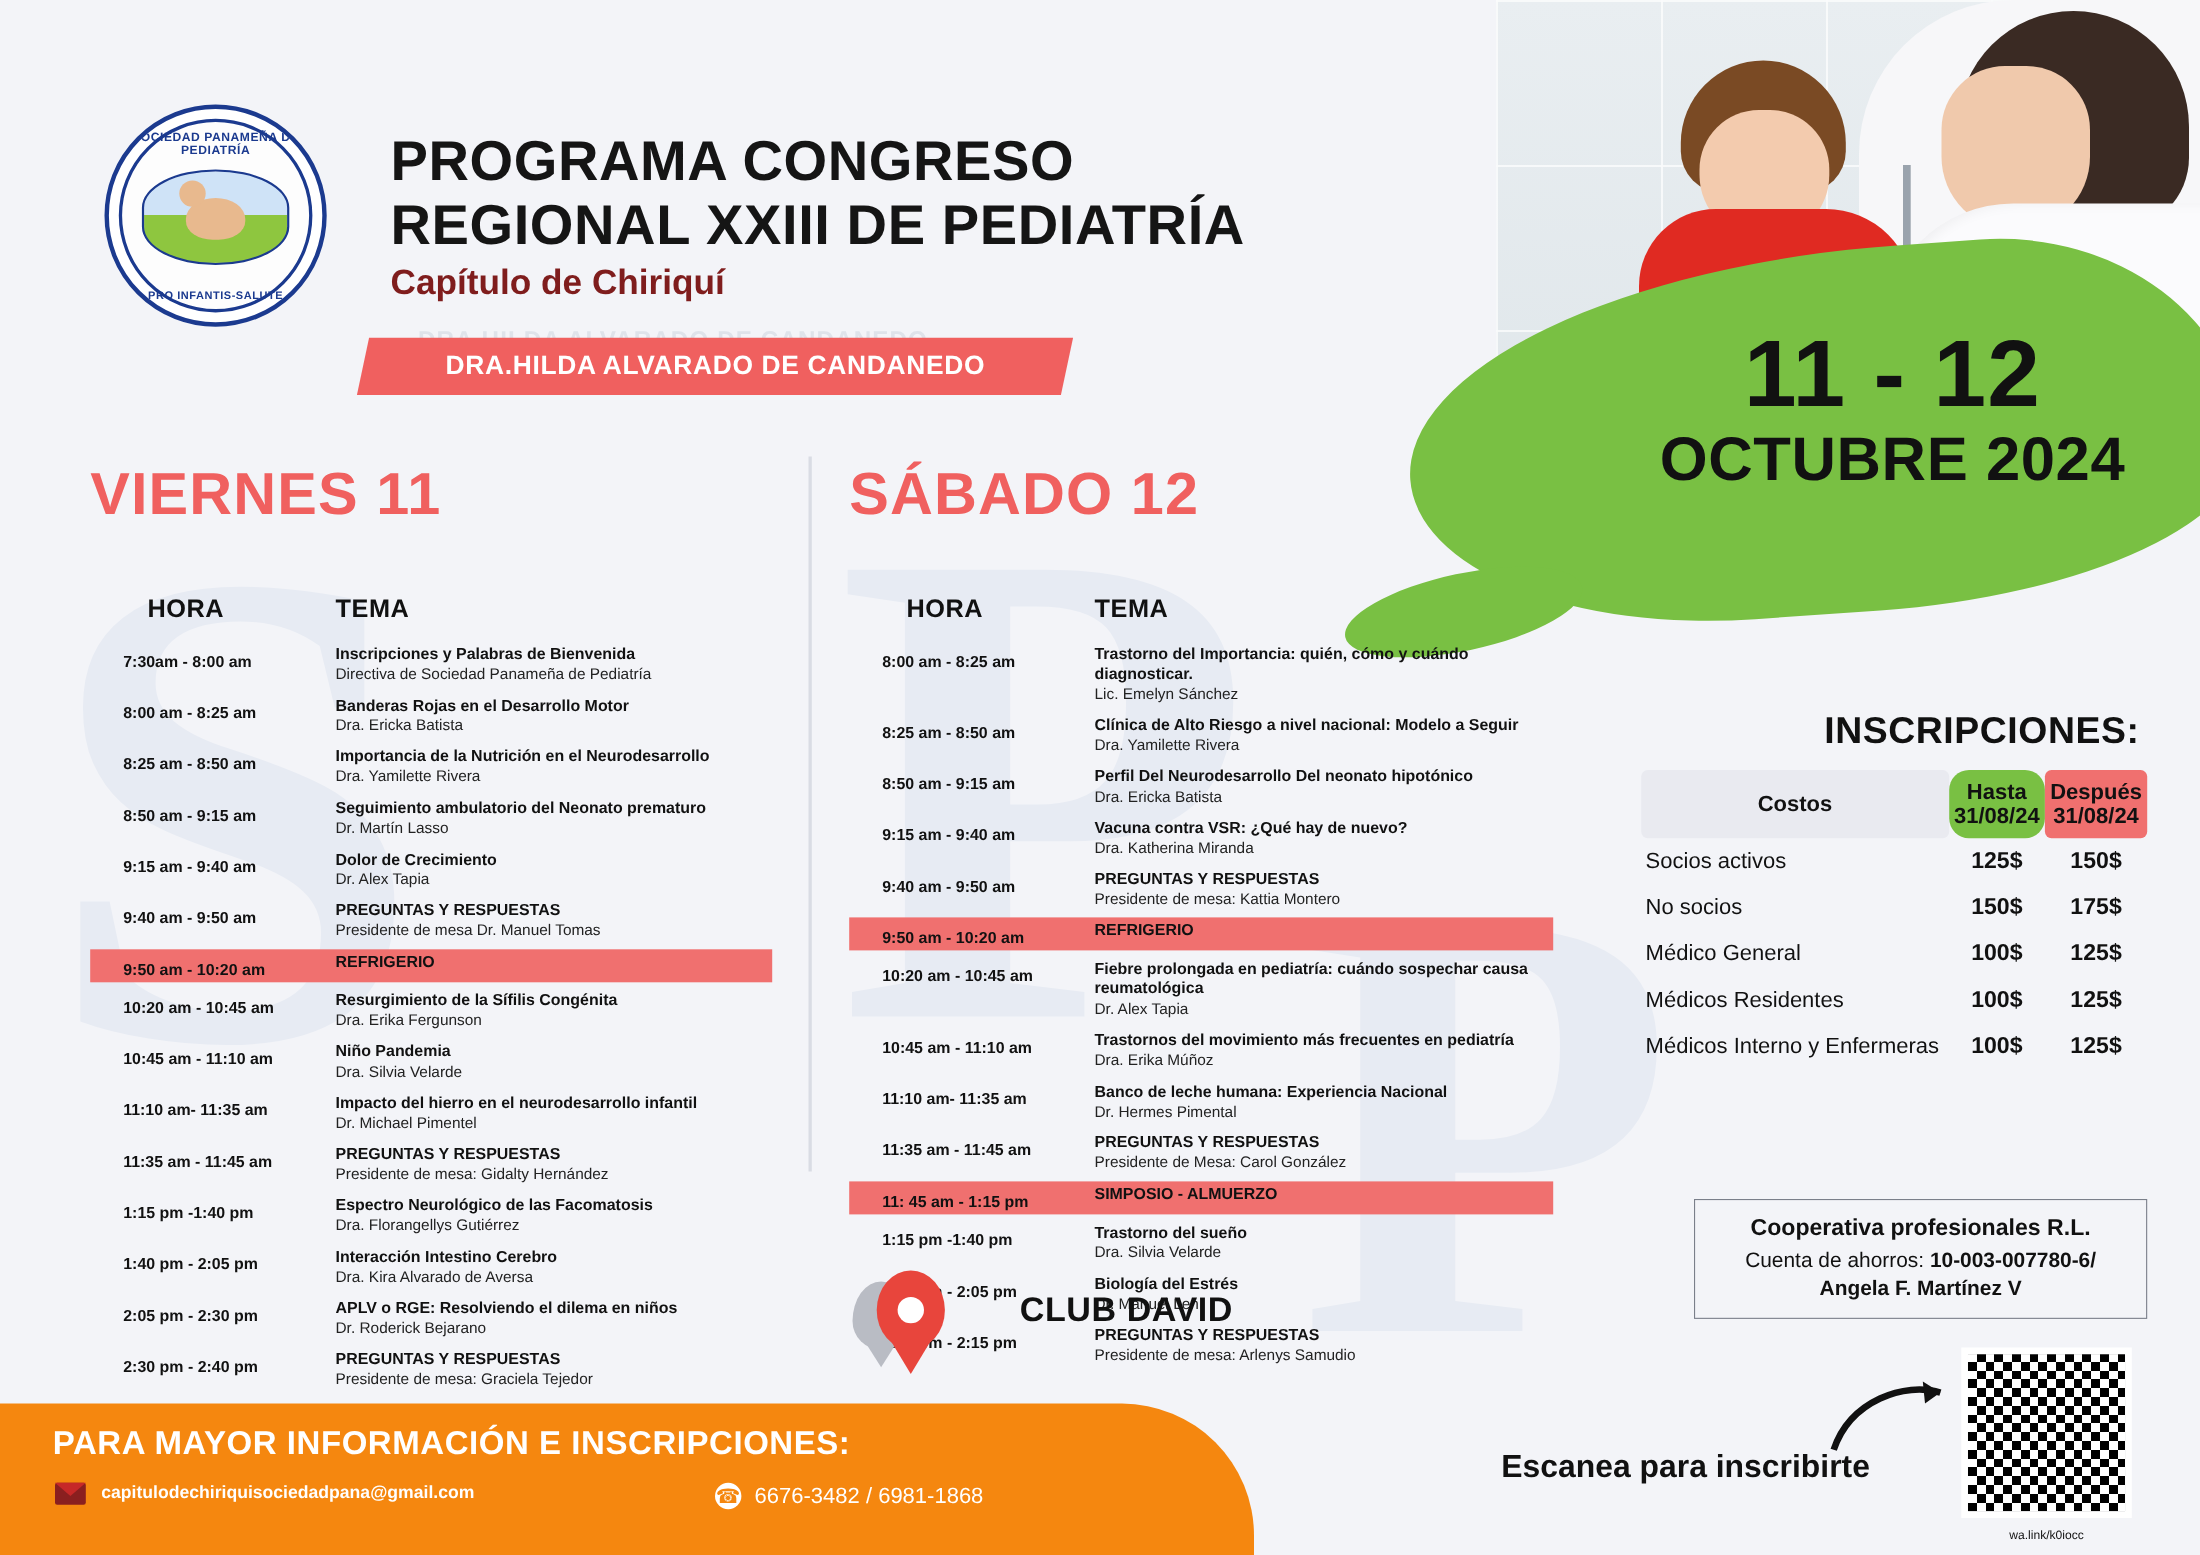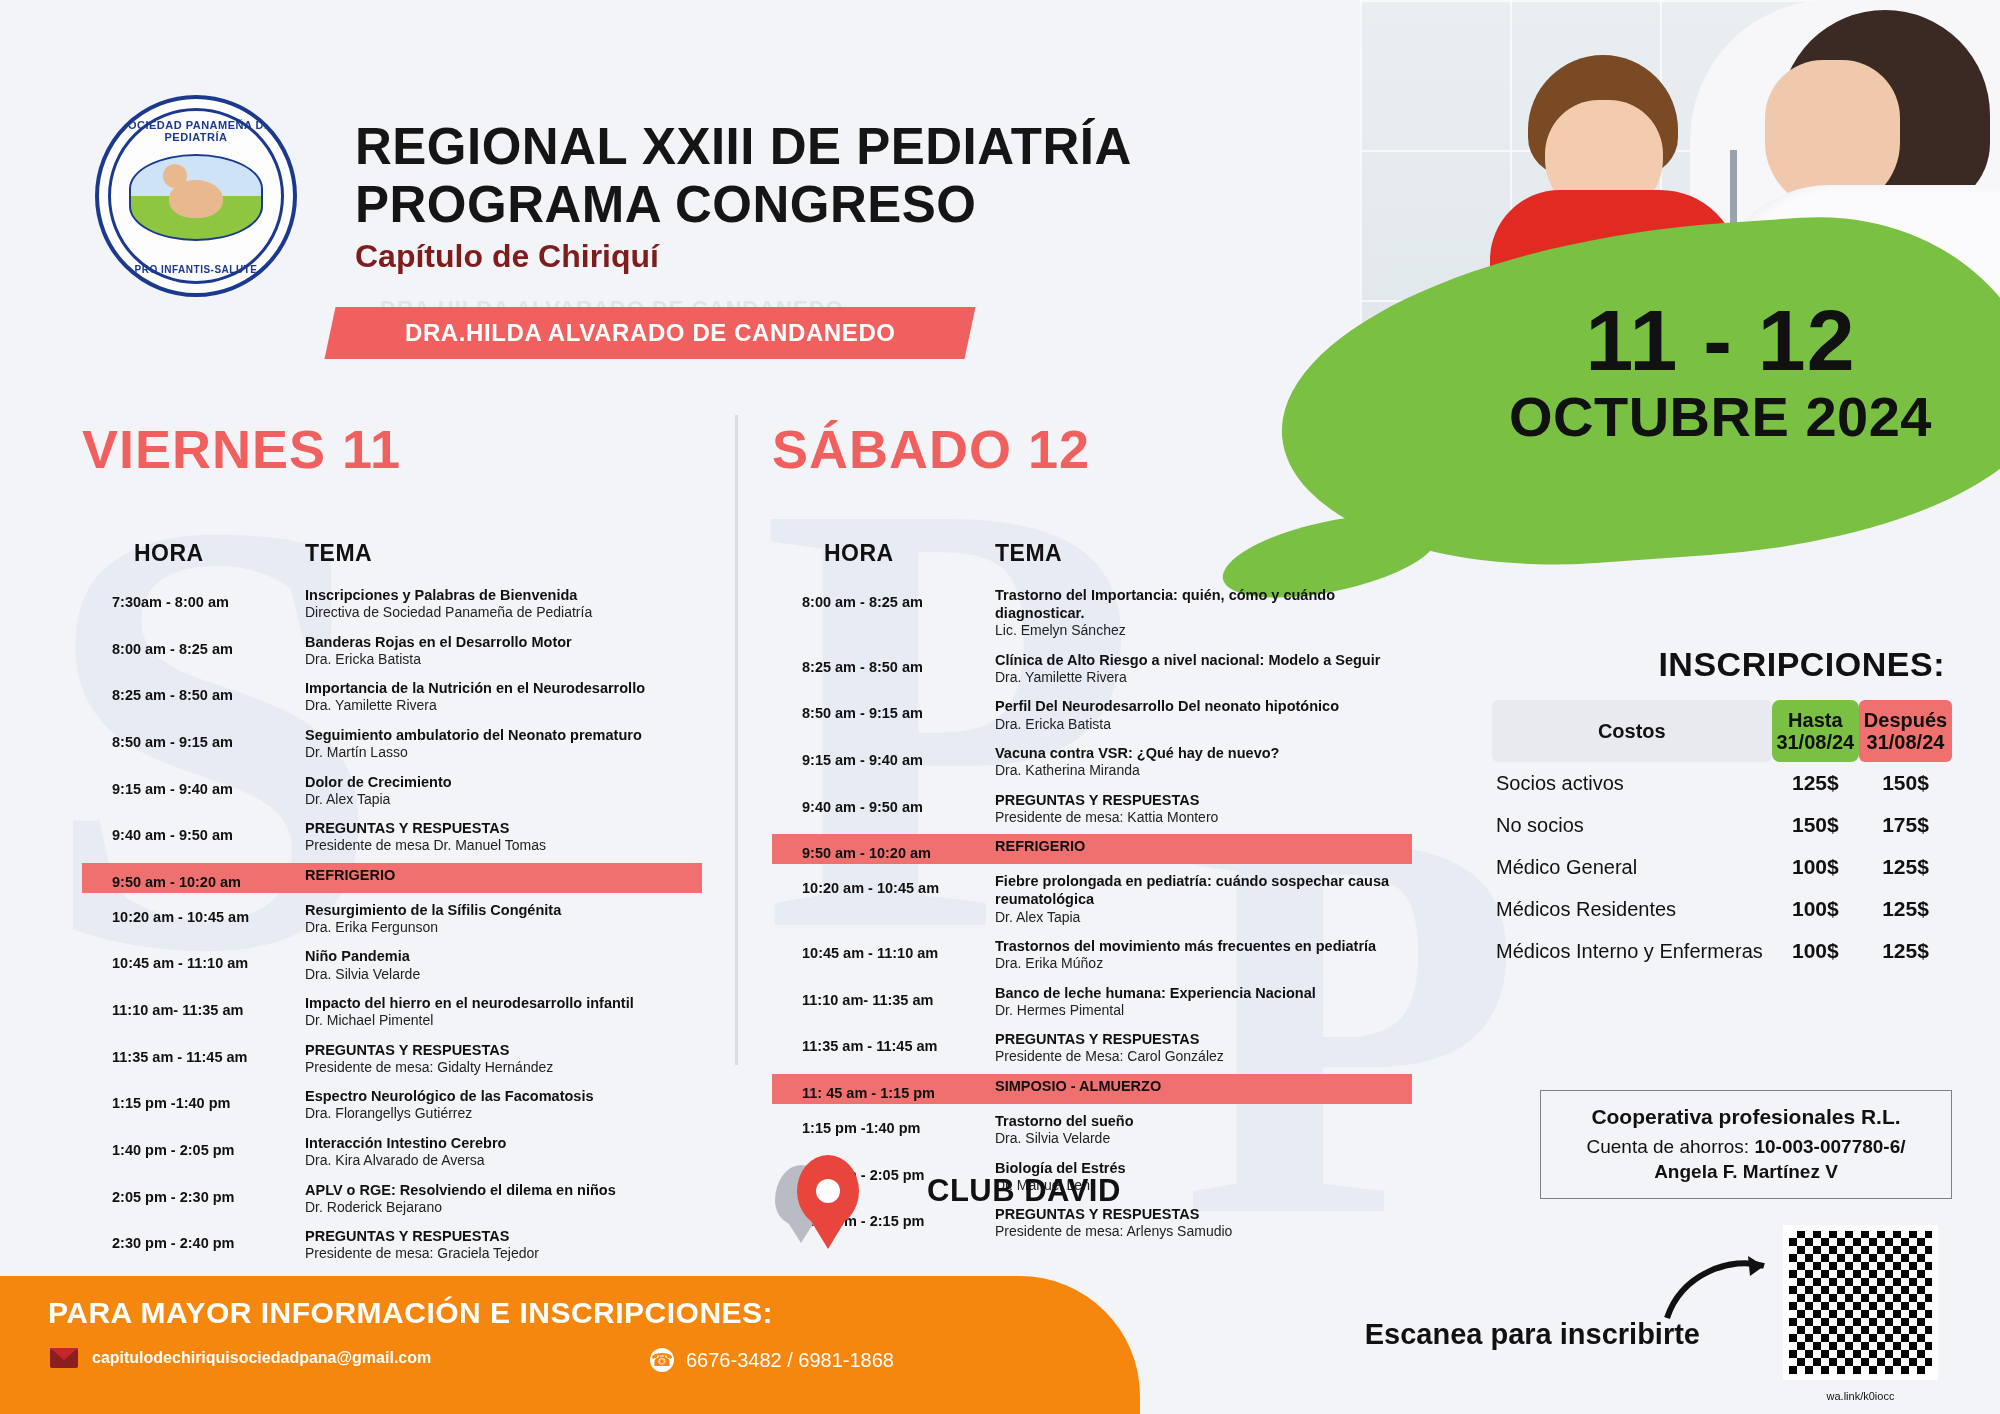--- a/index.html
+++ b/index.html
@@ -278,21 +278,21 @@
   }
   .price-table {
     position: absolute; right: 48px; top: 700px; width: 460px; z-index: 7;
     border-collapse: collapse;
   }
   .price-table th, .price-table td {
     font-size: 20px; font-weight: bold; color: #111;
     padding: 9px 4px; text-align: center;
   }
   .price-table th.lbl { background: #e9eaf0; border-radius: 6px; }
-  .price-table th.g { background: #79c043; border-radius: 8px; line-height: 1.1; }
+  .price-table th.g { background: #79c043; border-radius: 18px; line-height: 1.1; }
   .price-table th.r { background: #f0706f; border-radius: 6px; line-height: 1.1; }
   .price-table td.name { text-align: left; font-weight: normal; font-size: 20px; line-height: 1.15;}
   .price-table td.val { font-size: 21px; }
 
   .bank-box {
     position: absolute; right: 48px; top: 1090px; width: 412px; z-index: 7;
     border: 1.5px solid #7a7f8a; padding: 14px 16px; background: transparent;
     text-align: center;
   }
   .bank-box .l1 { font-size: 21px; font-weight: bold; color: #111; }
@@ -391,22 +391,22 @@
   <div class="logo">
     <div class="ring"></div>
     <div class="band-top">SOCIEDAD PANAMEÑA DE PEDIATRÍA</div>
     <div class="inner">
       <div class="baby"></div>
     </div>
     <div class="band-bottom">PRO INFANTIS-SALUTE</div>
   </div>
 
   <div class="title-block">
+    <div class="title-line">PROGRAMA CONGRESO</div>
     <div class="title-line">REGIONAL XXIII DE PEDIATRÍA</div>
-    <div class="title-line">PROGRAMA CONGRESO</div>
     <div class="subtitle">Capítulo de Chiriquí</div>
   </div>
   <div class="ghost-line">DRA.HILDA ALVARADO DE CANDANEDO</div>
   <div class="name-banner">
     <span>DRA.HILDA ALVARADO DE CANDANEDO</span>
   </div>
 
   <div class="day-title day1-title">VIERNES 11</div>
   <div class="day-title day2-title">SÁBADO 12</div>
   <div class="divider"></div>

